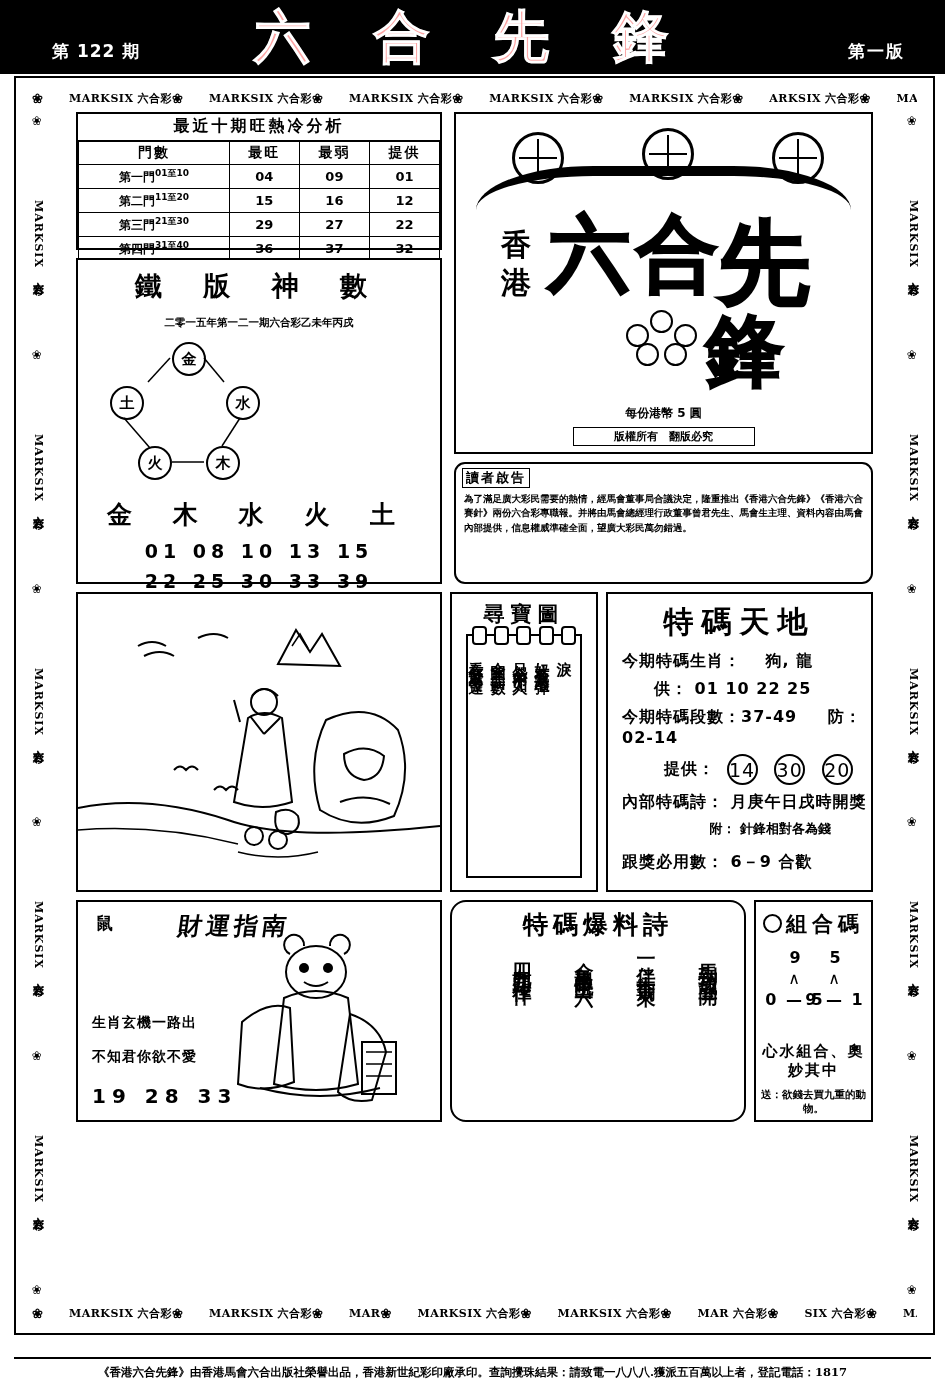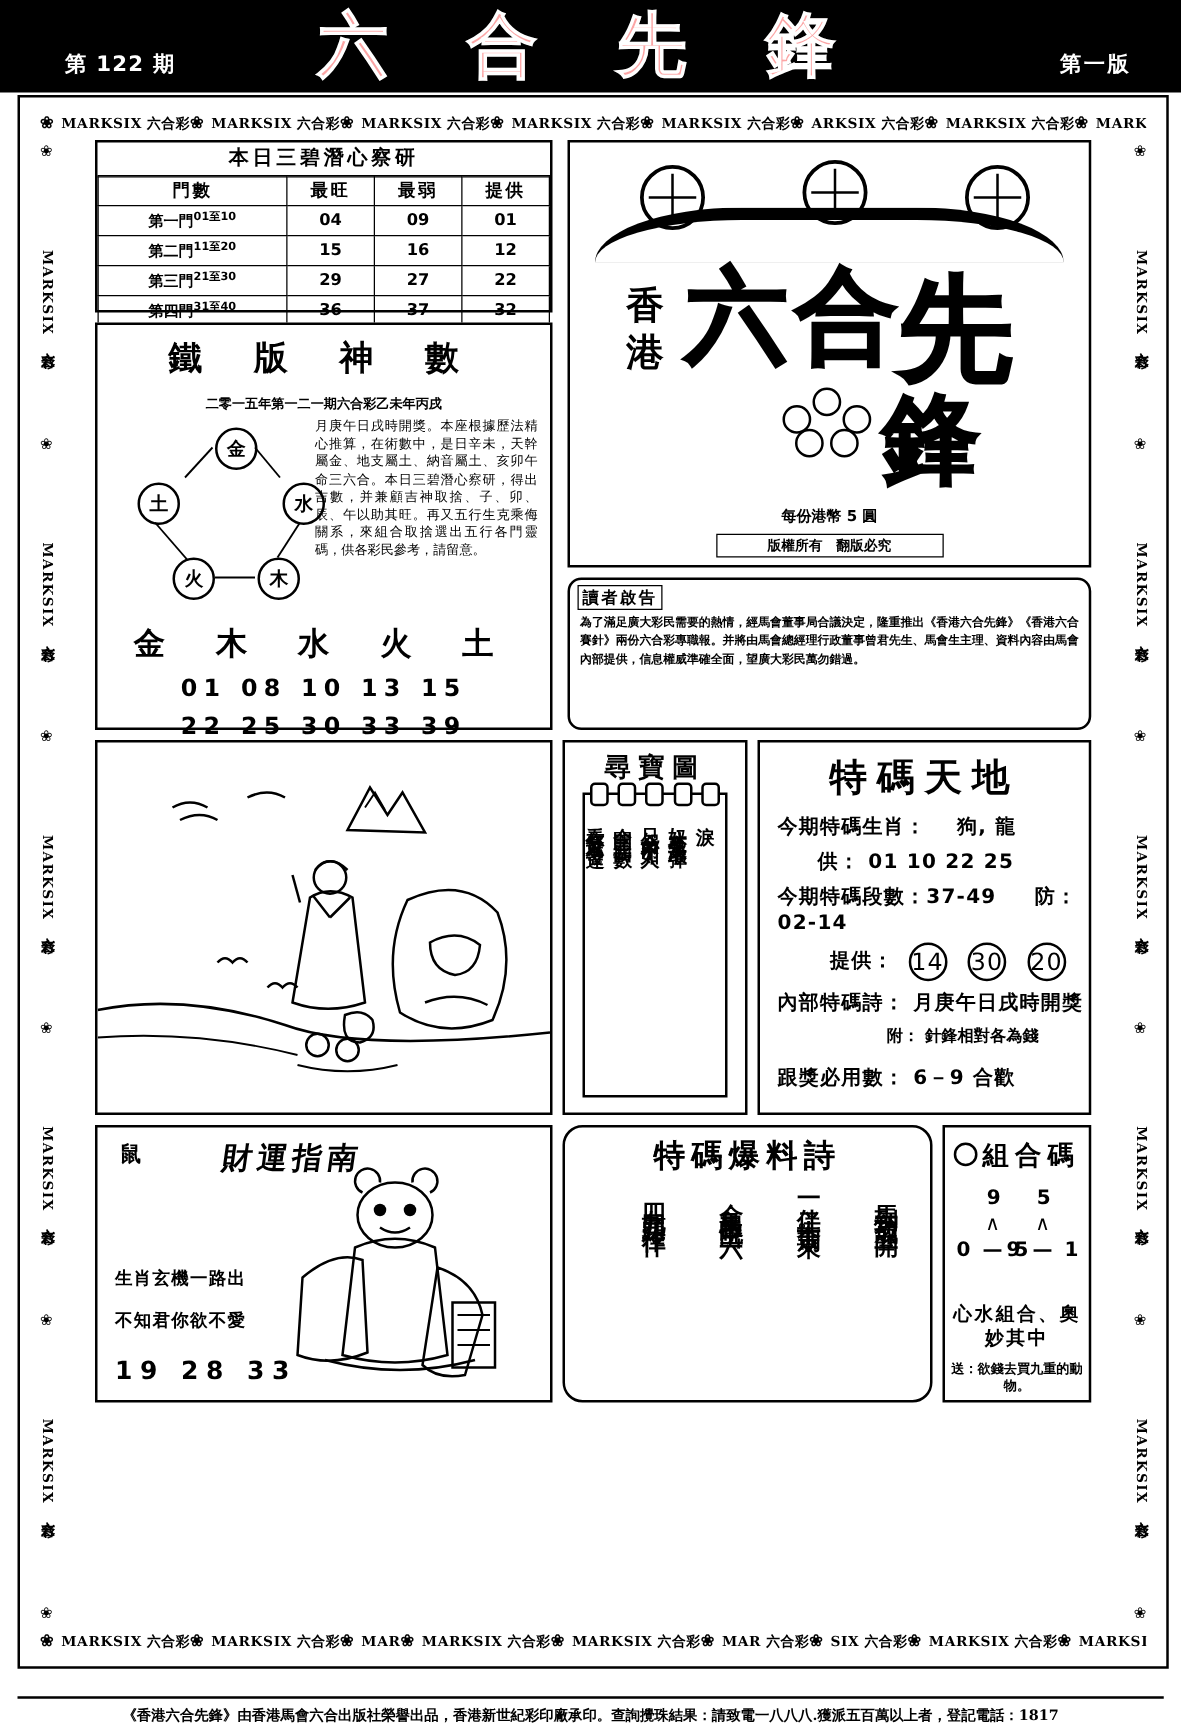--- a/index.html
+++ b/index.html
@@ -18,21 +18,21 @@
   .inner{position:absolute;left:44px;top:34px;width:829px;height:1184px;}
 
   
   .strip-h{position:absolute;height:28px;left:16px;right:16px;display:flex;align-items:center;justify-content:space-between;
            font-size:11px;font-weight:bold;font-family:"DejaVu Serif","Liberation Serif",serif;letter-spacing:.5px;overflow:hidden;white-space:nowrap;}
   .strip-h.top{top:6px;}
   .strip-h.bot{bottom:6px;}
   .strip-item{display:flex;align-items:center;gap:4px;}
   .flower{width:13px;height:13px;position:relative;display:inline-block;}
   .flower:before{content:"❀";font-size:13px;line-height:13px;position:absolute;left:0;top:0;}
-  .mk{font-size:11px;}
+  .mk{font-size:11px;margin-left:20px;}
   .cn6{font-size:11px;font-weight:bold;}
 
   .strip-v{position:absolute;width:30px;top:36px;bottom:36px;display:flex;flex-direction:column;align-items:center;
            justify-content:space-between;font-size:10px;overflow:hidden;}
   .strip-v.left{left:6px;}
   .strip-v.right{right:6px;}
   .vitem{writing-mode:vertical-rl;text-orientation:mixed;font-family:"DejaVu Serif",serif;font-weight:bold;letter-spacing:1px;font-size:11px;}
   .vflower{font-size:12px;}
 
   
@@ -252,21 +252,21 @@
       <span class="vflower">❀</span>
       <span class="vitem">MARKSIX 六合彩</span>
       <span class="vflower">❀</span>
       <span class="vitem">MARKSIX 六合彩</span>
       <span class="vflower">❀</span>
     </div>
 
     <div class="inner">
 
       <div class="box" style="left:16px;top:0;width:366px;height:138px;">
-        <div class="tbl-title">本日三碧潛心察研</div>
+        <div class="tbl-title">最近十期旺熱冷分析</div>
         <table class="analysis">
           <tbody>
               <tr>
             <th>門數</th>
             <th>最旺</th>
             <th>最弱</th>
             <th>提供</th>
           </tr>
           <tr>
             <td class="lbl"><span>第一門</span><span class="sup">01至10</span></td>
@@ -314,21 +314,20 @@
           <div class="wx-node" style="left:16px;top:44px;">土</div>
           <svg width="200" height="150" style="position:absolute;left:0;top:0;">
             <path d="M76,16 L54,40" stroke="#000" fill="none" stroke-width="1.5"></path>
             <path d="M110,16 L130,40" stroke="#000" fill="none" stroke-width="1.5"></path>
             <path d="M30,76 L56,106" stroke="#000" fill="none" stroke-width="1.5"></path>
             <path d="M146,76 L128,104" stroke="#000" fill="none" stroke-width="1.5"></path>
             <path d="M78,120 L110,120" stroke="#000" fill="none" stroke-width="1.5"></path>
           </svg>
         </div>
 
-        <div class="tiebang-text" style="top:74px;">月庚午日戌時開獎。本座根據歷法精心推算，在術數中，是日辛未，天幹屬金、地支屬土、納音屬土、亥卯午命三六合。本日三碧潛心察研，得出吉數，并兼顧吉神取捨、子、卯、辰、午以助其旺。再又五行生克乘侮關系，來組合取捨選出五行各門靈碼，供各彩民參考，請留意。</div>
 
         <div style="position:absolute;left:0;right:0;top:234px;">
           <div class="wuxing-row">金 木 水 火 土</div>
         </div>
         <div style="position:absolute;left:0;right:0;top:272px;">
           <div class="numrow">01  08  10  13  15</div>
           <div class="numrow">22  25  30  33  39</div>
         </div>
       </div>
 

